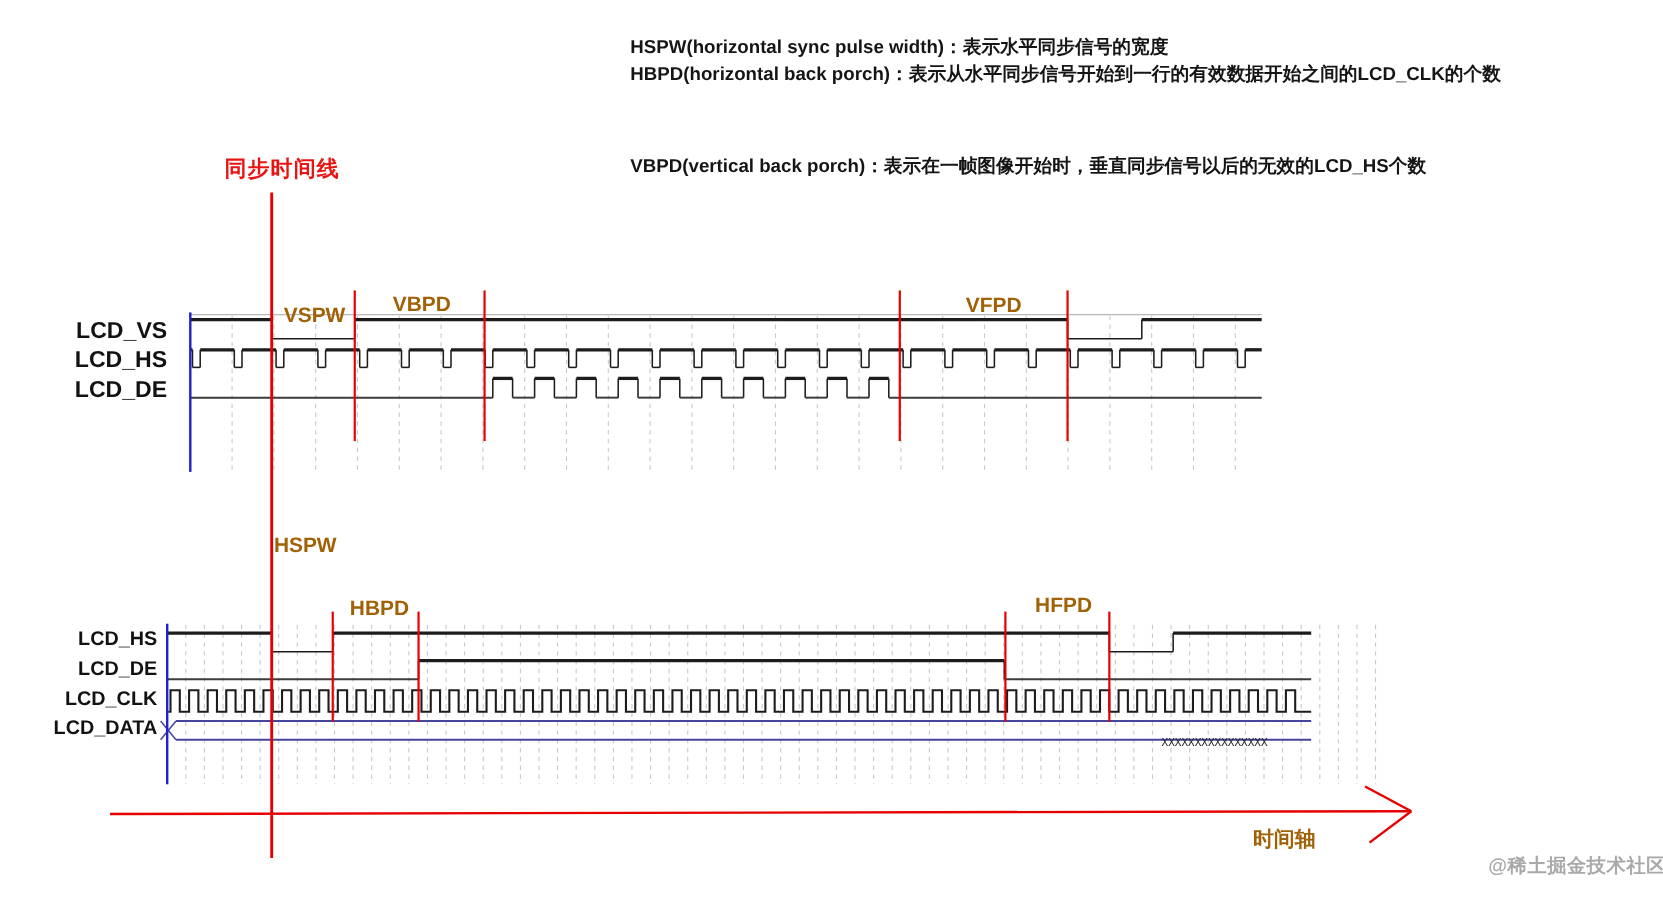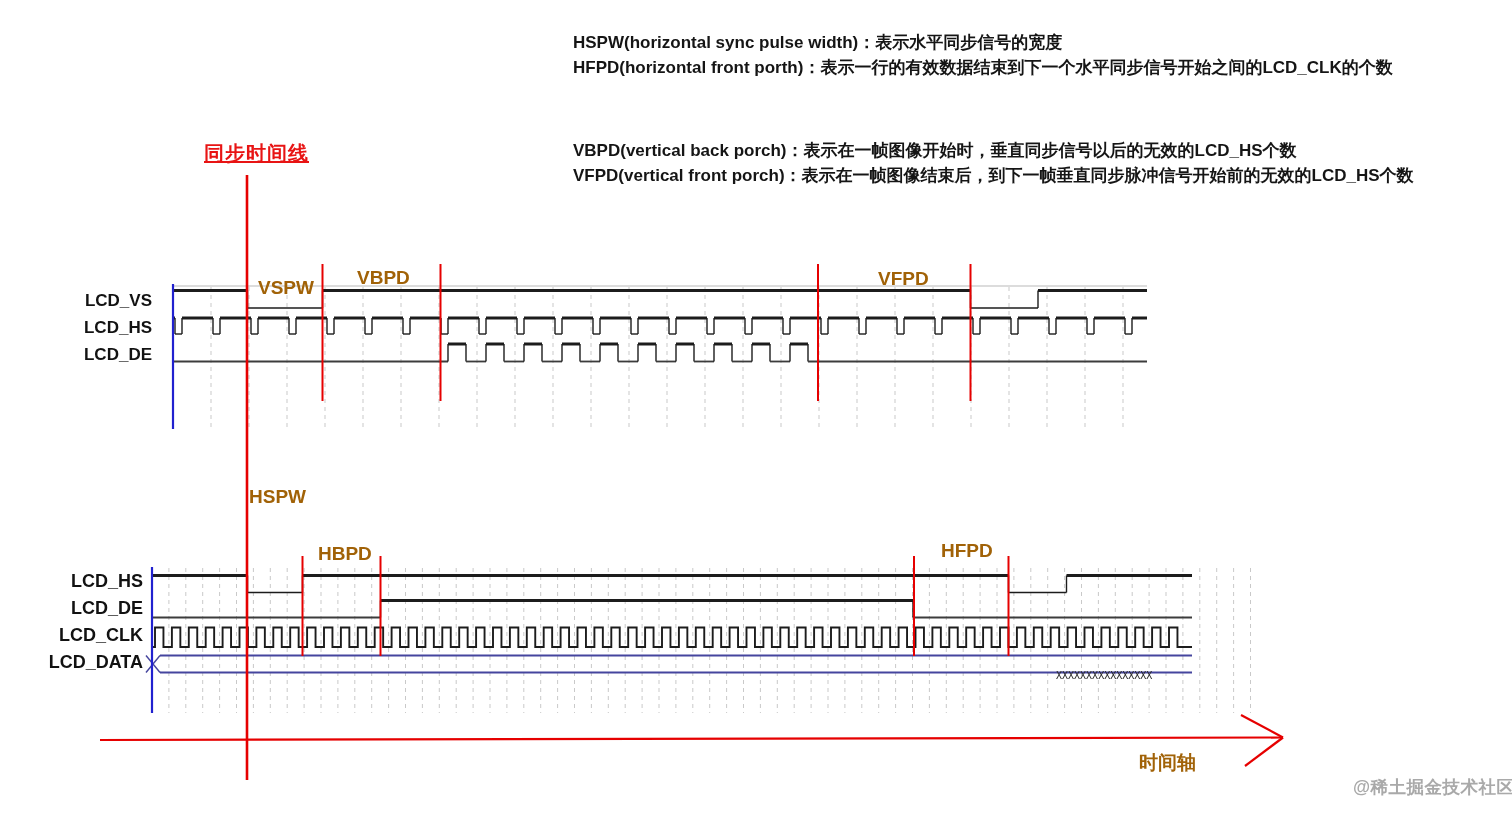--- a/index.html
+++ b/index.html
@@ -3,24 +3,24 @@
 <meta charset="utf-8">
 <style>
   html,body{margin:0;padding:0;}
   .canvas{
     position:relative;width:1512px;height:819px;background:#ffffff;overflow:hidden;
     font-family:"Liberation Sans","DejaVu Sans",sans-serif;
   }
   svg.wave{position:absolute;left:0;top:0;width:1512px;height:819px;}
   .hdr{position:absolute;font-weight:bold;color:#151515;font-size:17px;line-height:24.6px;white-space:nowrap;}
   .sig{position:absolute;font-weight:bold;color:#121212;text-align:right;transform:translateY(-50%);white-space:nowrap;}
-  .sig.up{font-size:17px;width:92px;left:60px;}
+  .sig.up{font-size:21px;width:92px;left:60px;}
   .sig.lo{font-size:18px;width:103px;left:40px;}
   .rl{position:absolute;font-weight:bold;color:#a16207;font-size:19px;white-space:nowrap;}
-  .synclbl{position:absolute;font-weight:bold;color:#e81414;font-size:20px;white-space:nowrap;letter-spacing:1px;text-decoration:underline;}
+  .synclbl{position:absolute;font-weight:bold;color:#e81414;font-size:20px;white-space:nowrap;letter-spacing:1px;}
   .xs{position:absolute;font-family:"DejaVu Sans Mono","Liberation Mono",monospace;font-size:10px;color:#2a2a2a;letter-spacing:0;white-space:nowrap;}
   .wm{position:absolute;color:#a9a9a9;font-size:17.5px;letter-spacing:0.5px;white-space:nowrap;}
 </style>
 </head>
 <body>
 
 <div class="canvas">
 
   <svg class="wave" id="wave-svg" viewBox="0 0 1512 819">
       <line x1="211" y1="287" x2="211" y2="430" stroke="#c9c9c9" stroke-width="1" stroke-dasharray="4 4"></line>
@@ -299,25 +299,24 @@
       <line x1="1008.5" y1="556" x2="1008.5" y2="656" stroke="#e60000" stroke-width="2"></line>
       <line x1="173" y1="284" x2="173" y2="429" stroke="#2121cf" stroke-width="2.2"></line>
       <line x1="152" y1="567" x2="152" y2="713" stroke="#2121cf" stroke-width="2.2"></line>
       <line x1="100" y1="740" x2="1283" y2="737.5" stroke="#e60000" stroke-width="2.2"></line>
       <line x1="1241" y1="715" x2="1283" y2="737.5" stroke="#e60000" stroke-width="2.2"></line>
       <line x1="1283" y1="737.5" x2="1245" y2="766" stroke="#e60000" stroke-width="2.2"></line>
     </svg>
 
   <div class="hdr" style="left:573px;top:31px;">
     <div>HSPW(horizontal sync pulse width)：表示水平同步信号的宽度</div>
-    <div>HFPD(horizontal front porth)：表示一行的有效数据结束到下一个水平同步信号开始之间的LCD_CLK的个数</div>
+    <div>HBPD(horizontal back porch)：表示从水平同步信号开始到一行的有效数据开始之间的LCD_CLK的个数</div>
   </div>
   <div class="hdr" style="left:573px;top:139px;">
     <div>VBPD(vertical back porch)：表示在一帧图像开始时，垂直同步信号以后的无效的LCD_HS个数</div>
-    <div>VFPD(vertical front porch)：表示在一帧图像结束后，到下一帧垂直同步脉冲信号开始前的无效的LCD_HS个数</div>
   </div>
 
   <div class="synclbl" style="left:204px;top:140px;">同步时间线</div>
 
   <div class="sig up" style="top:301px;">LCD_VS</div>
   <div class="sig up" style="top:328px;">LCD_HS</div>
   <div class="sig up" style="top:355px;">LCD_DE</div>
 
   <div class="rl" style="left:258px;top:277px;">VSPW</div>
   <div class="rl" style="left:357px;top:267px;">VBPD</div>

